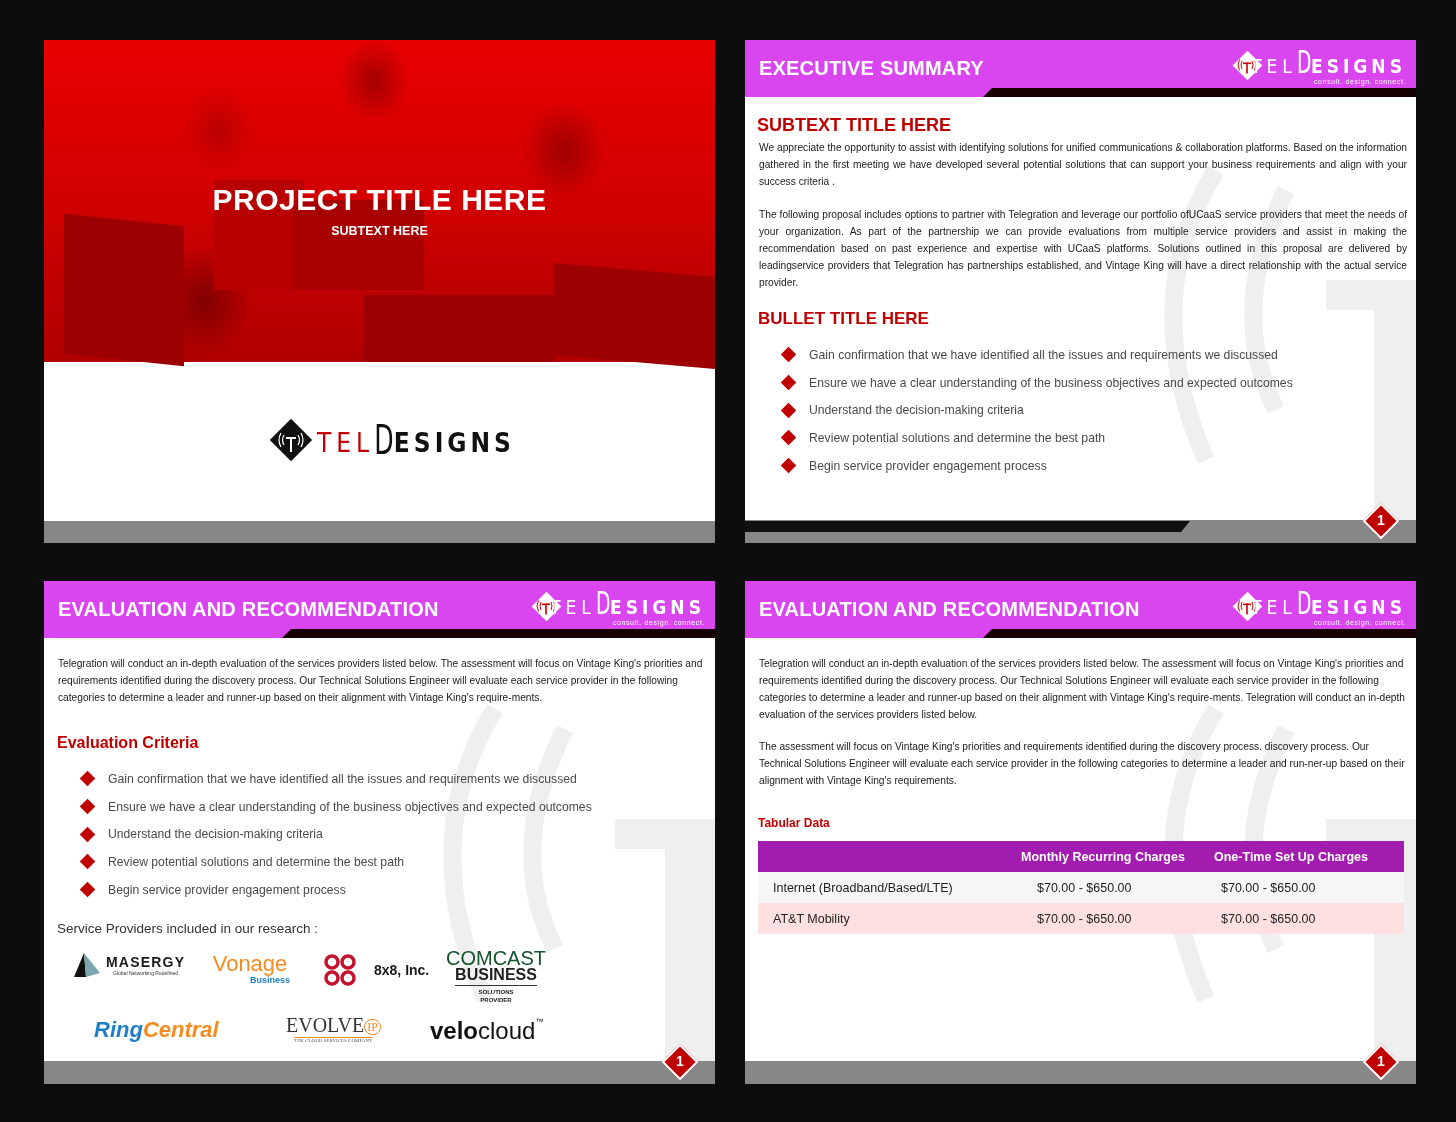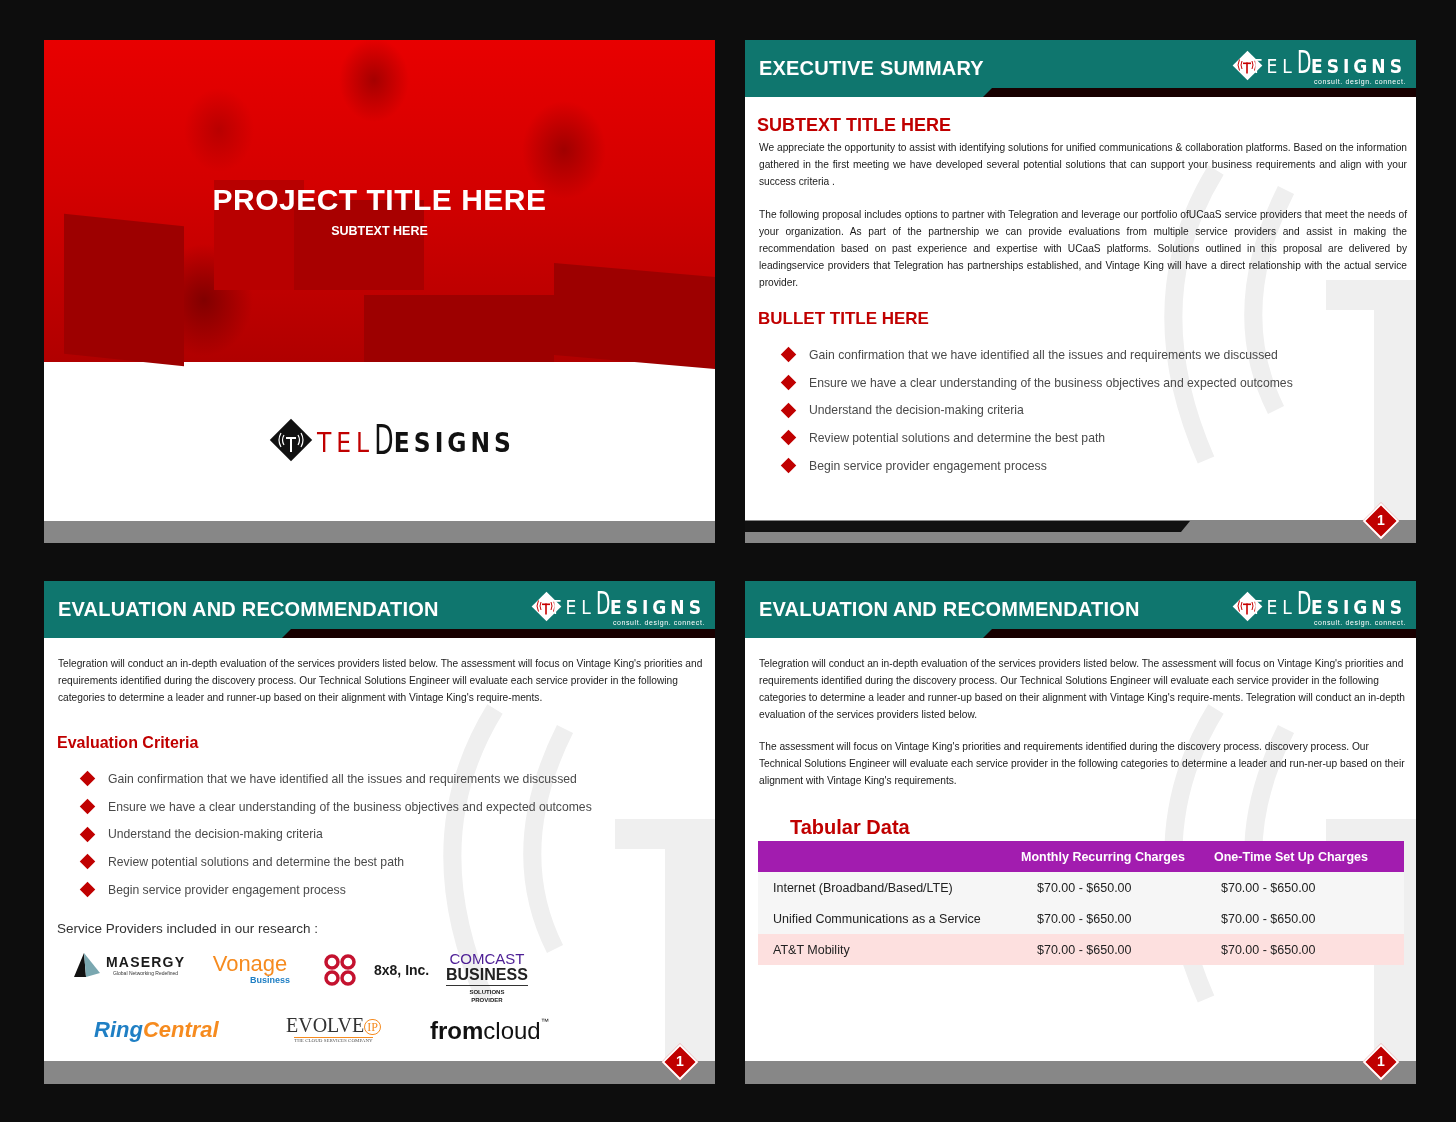--- a/index.html
+++ b/index.html
@@ -49,21 +49,21 @@
   .logo-esigns { font-family: "DejaVu Sans Condensed", "DejaVu Sans", sans-serif; letter-spacing: 4px; }
   .logo-tag { position: absolute; right: 0; bottom: -2px; font-size: 7px; letter-spacing: 0.6px; color: #fff; }
 
   .cover-logo .logo-diamond { width: 44px; height: 44px; }
   .cover-logo .dsq { left: 7px; top: 7px; width: 30px; height: 30px; background: #111; }
   .cover-logo .logo-tel { color: #c00000; font-size: 26px; }
   .cover-logo .logo-d { color: #111; font-size: 40px; line-height: 36px; transform: scaleX(0.7); display: inline-block; margin: 0 -4px; }
   .cover-logo .logo-esigns { color: #111; font-size: 26px; font-weight: bold; }
 
   
-  .hdr { position: absolute; left: 0; top: 0; width: 671px; height: 57px; background: #0f766e; }
+  .hdr { position: absolute; left: 0; top: 0; width: 671px; height: 57px; background: #d946ef; }
   .hdr-black {
     position: absolute; left: 238px; top: 48px; width: 433px; height: 9px; background: #180000;
     clip-path: polygon(9px 0, 100% 0, 100% 100%, 0 100%);
   }
   .hdr-title { position: absolute; left: 14px; top: 17px; color: #ffffff; font-weight: bold; font-size: 20px; letter-spacing: 0.2px; }
   .hdr-logo { position: absolute; right: 10px; top: 6px; width: 176px; height: 38px; display: flex; align-items: center; }
   .hdr-logo .logo-diamond { width: 34px; height: 34px; }
   .hdr-logo .dsq { left: 7px; top: 7px; width: 21px; height: 21px; background: #ffffff; }
   .hdr-logo .logo-tel { color: #ffffff; font-size: 19px; }
   .hdr-logo .logo-d { color: #ffffff; font-size: 32px; line-height: 30px; transform: scaleX(0.65); display: inline-block; margin: 0 -4px; }
@@ -102,21 +102,21 @@
   .prov { position: absolute; display: flex; flex-direction: column; align-items: center; justify-content: center; }
   .masergy { left: 28px; top: 372px; flex-direction: row; }
   .masergy .mtxt { font-weight: bold; font-size: 14px; letter-spacing: 1.2px; color: #1a1a1a; }
   .masergy .msub { font-size: 5px; color: #333; }
   .vonage { left: 166px; top: 372px; }
   .vonage .v1 { color: #f68b1f; font-size: 22px; line-height: 22px; }
   .vonage .v2 { color: #1f7fc4; font-size: 9px; font-weight: bold; margin-left: 40px; }
   .eight { left: 278px; top: 372px; flex-direction: row; }
   .eight .etx { font-weight: bold; font-size: 14px; color: #1a1a1a; margin-left: 16px; }
   .comcast { left: 402px; top: 370px; }
-  .comcast .c1 { font-size: 15px; color: #4c1d95; line-height: 15px; }
+  .comcast .c1 { font-size: 20px; color: #14532d; line-height: 15px; }
   .comcast .c2 { font-size: 16px; font-weight: bold; color: #222; line-height: 17px; border-bottom: 1px solid #333; padding-bottom: 2px; }
   .comcast .c3 { font-size: 6px; font-weight: bold; color: #222; margin-top: 2px; text-align: center; line-height: 8px; }
   .ringcentral { left: 50px; top: 436px; font-size: 22px; font-weight: bold; font-style: italic; }
   .ringcentral .r1 { color: #1f7fc4; }
   .ringcentral .r2 { color: #f68b1f; }
   .evolve { left: 242px; top: 434px; }
   .evolve .ev1 { font-family: "Liberation Serif", serif; font-size: 20px; color: #333; line-height: 20px; }
   .evolve .ev1 .ip { color: #f68b1f; font-size: 12px; border: 1px solid #f68b1f; border-radius: 8px; padding: 0 2px; vertical-align: middle; }
   .evolve .ev2 { font-family: "Liberation Serif", serif; font-size: 5px; color: #555; border-top: 1px solid #f68b1f; }
   .velo { left: 386px; top: 436px; font-size: 24px; color: #111; }
@@ -340,21 +340,21 @@
     <span class="r1">Ring</span>
       <span class="r2">Central</span>
   </div>
 
   <div class="prov evolve">
     <span class="ev1"><span>EVOLVE</span><span class="ip">IP</span></span>
     <span class="ev2">THE CLOUD SERVICES COMPANY</span>
   </div>
 
   <div class="prov velo" style="flex-direction:row; align-items:flex-start;">
-    <b>from</b>
+    <b>velo</b>
       <span>cloud</span>
       <span style="font-size:8px;">™</span>
   </div>
 
   <div class="ftr-line"></div>
   <div class="ftr-gray"></div>
   <div class="page-badge">
     <div class="pd"></div>
     <div class="pn">1</div>
   </div>
@@ -391,41 +391,36 @@
         <span class="logo-d">D</span>
         <span class="logo-esigns">ESIGNS</span>
         <span class="logo-tag">consult. design. connect.</span>
       </div>
     </div>
   </div>
 
   <div class="para" style="left:14px; top:74px; width:650px;">Telegration will conduct an in-depth evaluation of the services providers listed below. The assessment will focus on Vintage King's priorities and requirements identified during the discovery process. Our Technical Solutions Engineer will evaluate each service provider in the following categories to determine a leader and runner-up based on their alignment with Vintage King's require-ments. Telegration will conduct an in-depth evaluation of the services providers listed below.</div>
   <div class="para" style="left:14px; top:157px; width:650px;">The assessment will focus on Vintage King's priorities and requirements identified during the discovery process.  discovery process. Our Technical Solutions Engineer will evaluate each service provider in the following categories to determine a leader and run-ner-up based on their alignment with Vintage King's requirements.</div>
 
-  <div class="sub-title" style="left:13px; top:235px; font-size:20px;margin-left:32px;">Tabular Data</div>
+  <div class="sub-title" style="left:13px; top:235px; font-size:12px;">Tabular Data</div>
 
   <table class="tbl">
     <thead>
       <tr>
         <th style="width:255px;"></th>
         <th style="width:193px;">Monthly Recurring Charges</th>
         <th>One-Time Set Up Charges</th>
       </tr>
     </thead>
     <tbody>
       <tr class="odd">
         <td>Internet (Broadband/Based/LTE)</td>
         <td class="num">$70.00 - $650.00</td>
         <td>$70.00 - $650.00</td>
       </tr>
-      <tr class="odd">
-        <td>Unified Communications as a Service</td>
-        <td class="num">$70.00 - $650.00</td>
-        <td>$70.00 - $650.00</td>
-      </tr>
       <tr class="even">
         <td>AT&amp;T Mobility</td>
         <td class="num">$70.00 - $650.00</td>
         <td>$70.00 - $650.00</td>
       </tr>
     </tbody>
   </table>
 
   <div class="ftr-line"></div>
   <div class="ftr-gray"></div>

